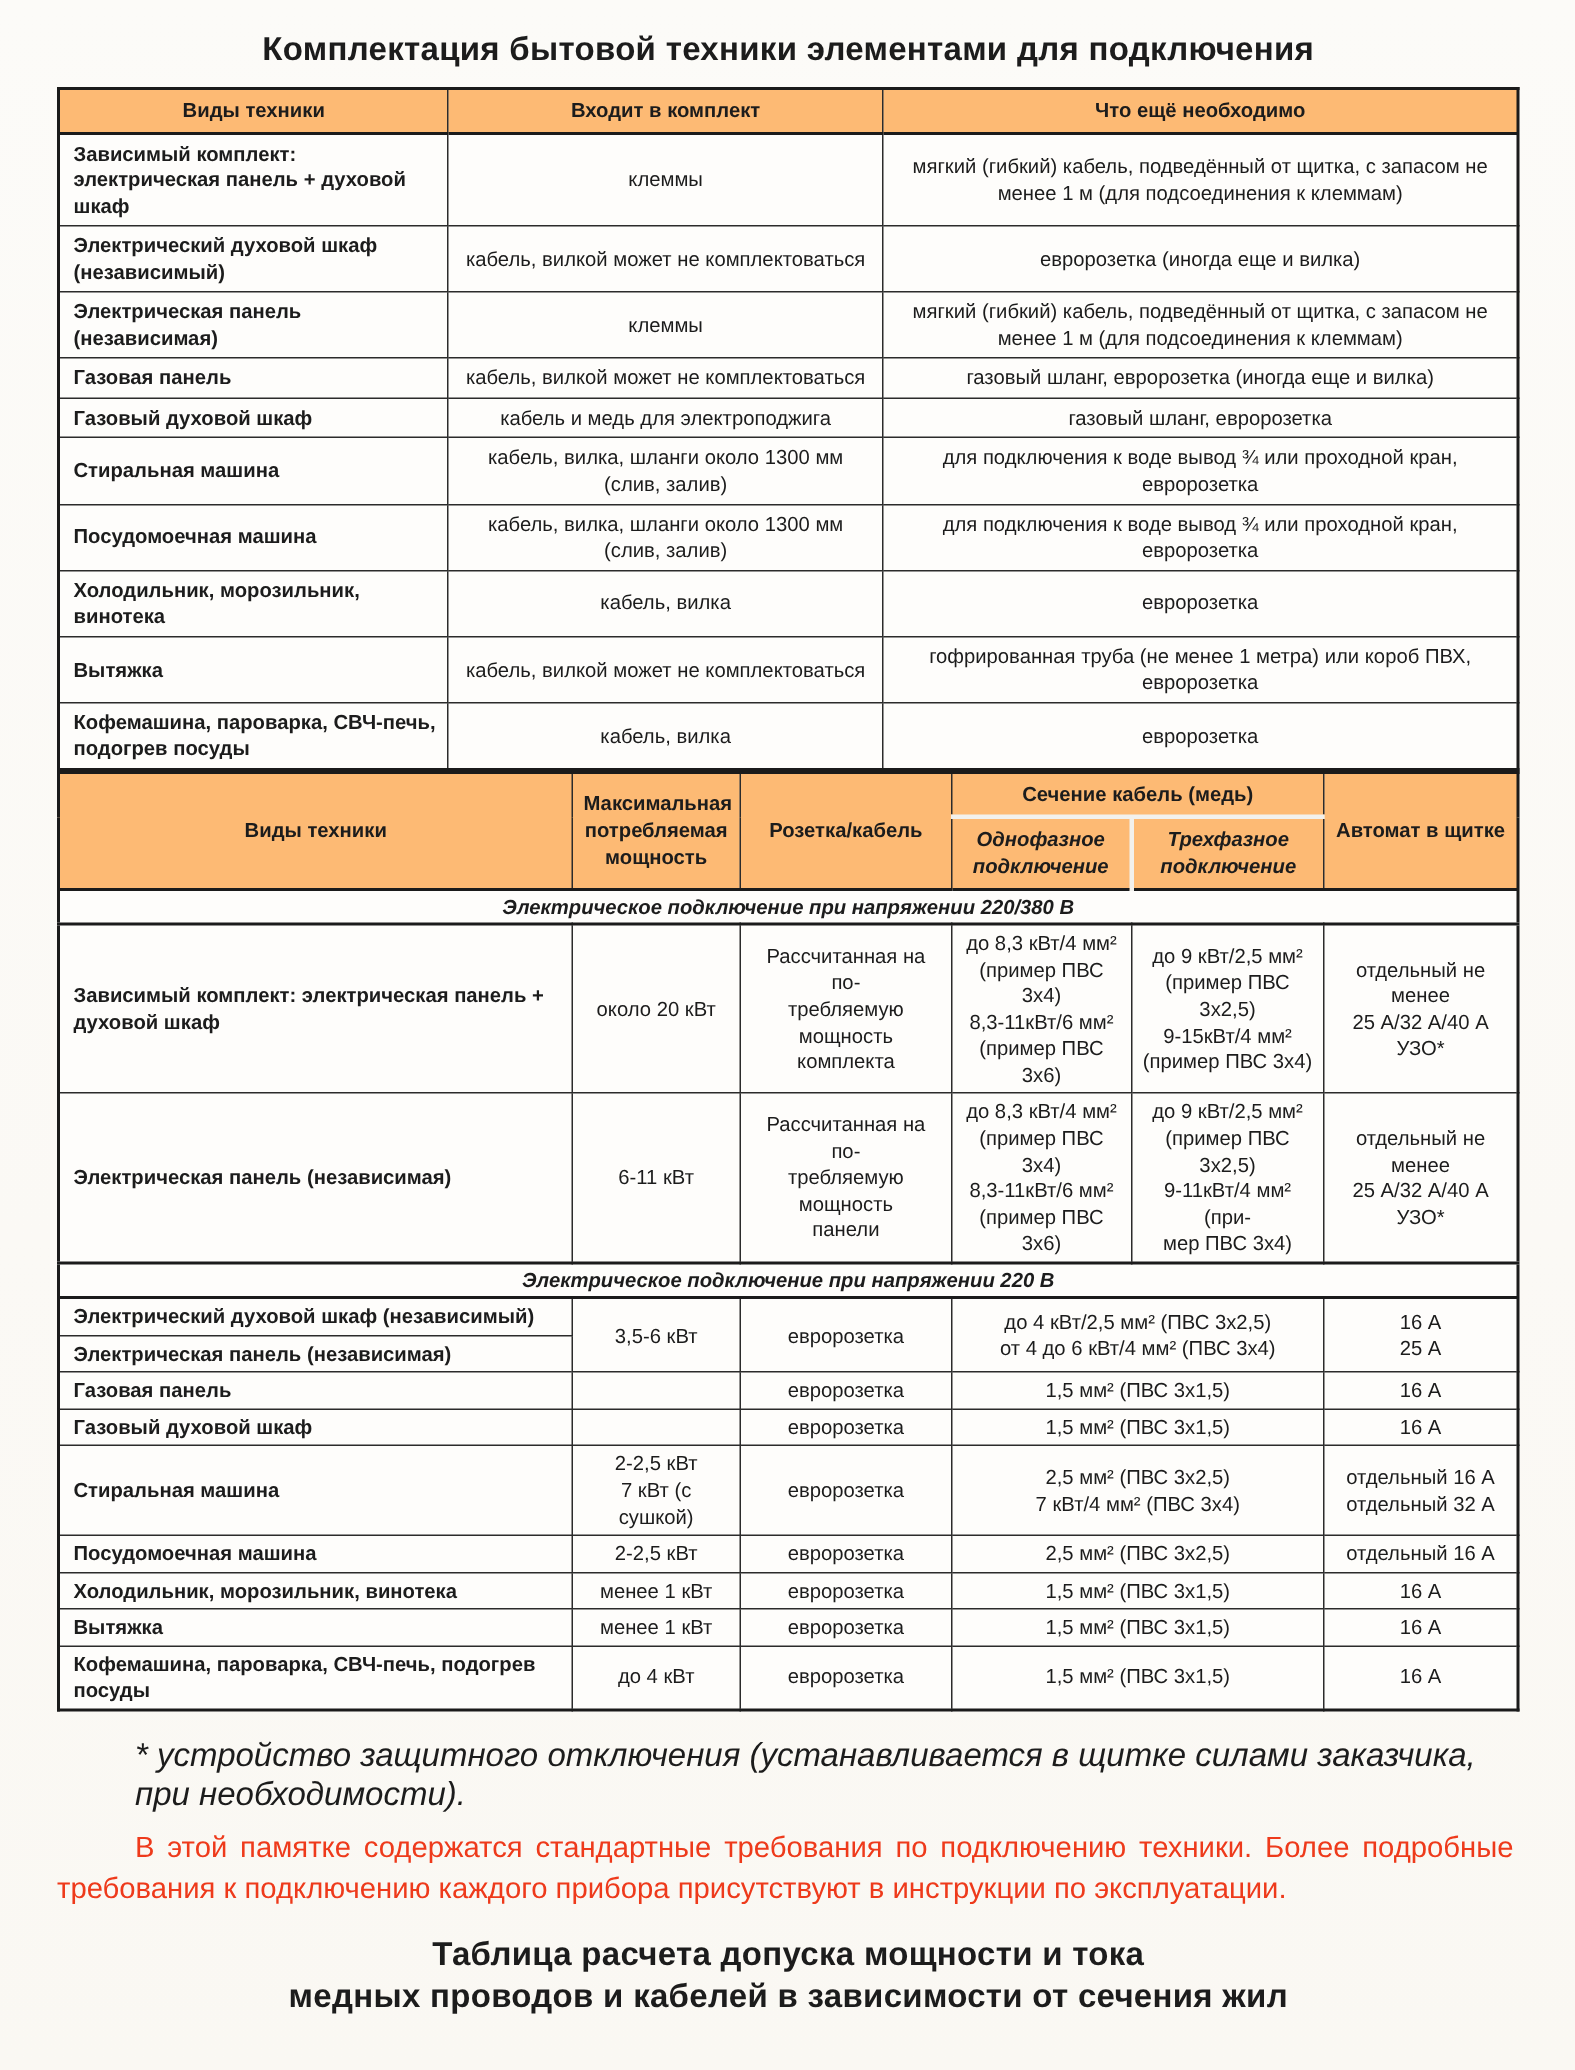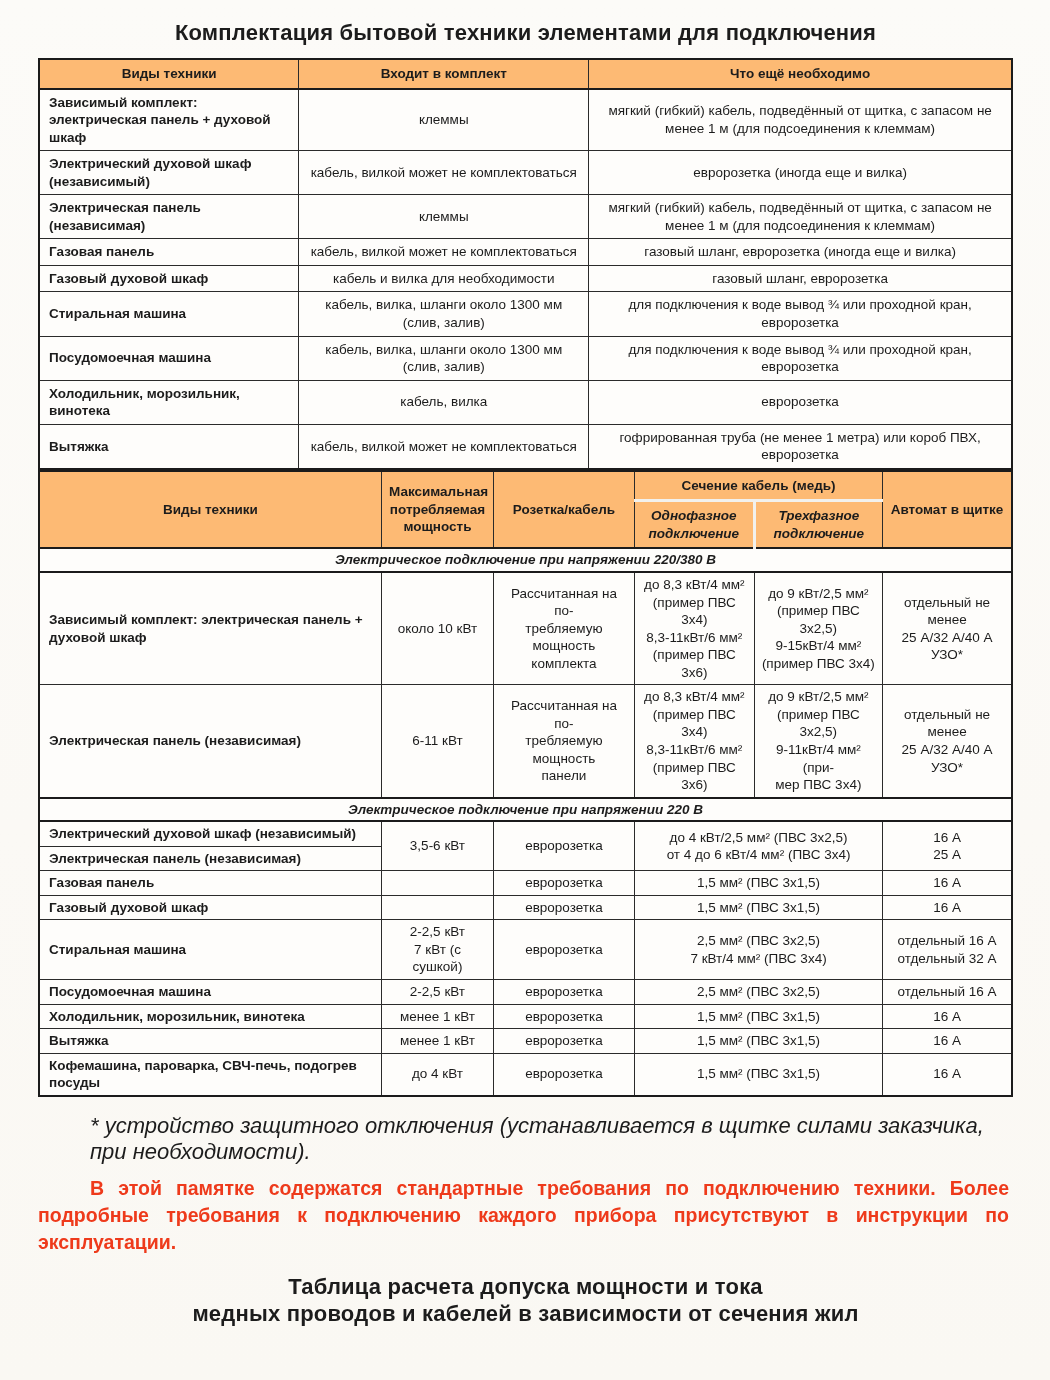--- a/index.html
+++ b/index.html
@@ -71,21 +71,21 @@
   #equipment-table td { padding-top: 4px; padding-bottom: 4px; }
 
   .footnote {
     font-size: 22px;
     margin: 16px 0 10px 0;
     padding-left: 52px;
     font-style: italic;
   }
   .notice {
     font-size: 19.5px;
-    font-weight: bold;
+    font-weight: normal;
     line-height: 1.4;
     text-align: justify;
     text-indent: 52px;
     margin: 10px 4px 14px 0;
   }
 </style>
 </head>
 <body>
 
 <div class="page">
@@ -122,21 +122,21 @@
           <td>клеммы</td>
           <td>мягкий (гибкий) кабель, подведённый от щитка, с запасом не менее 1 м (для подсоединения к клеммам)</td>
         </tr>
         <tr>
           <td class="name">Газовая панель</td>
           <td>кабель, вилкой может не комплектоваться</td>
           <td>газовый шланг, евророзетка (иногда еще и вилка)</td>
         </tr>
         <tr>
           <td class="name">Газовый духовой шкаф</td>
-          <td>кабель и вилка для необходимости</td>
+          <td>кабель и медь для электроподжига</td>
           <td>газовый шланг, евророзетка</td>
         </tr>
         <tr>
           <td class="name">Стиральная машина</td>
           <td>кабель, вилка, шланги около 1300 мм (слив, залив)</td>
           <td>для подключения к воде вывод ¾ или проходной кран, евророзетка</td>
         </tr>
         <tr>
           <td class="name">Посудомоечная машина</td>
           <td>кабель, вилка, шланги около 1300 мм (слив, залив)</td>
@@ -144,20 +144,26 @@
         </tr>
         <tr>
           <td class="name">Холодильник, морозильник, винотека</td>
           <td>кабель, вилка</td>
           <td>евророзетка</td>
         </tr>
         <tr>
           <td class="name">Вытяжка</td>
           <td>кабель, вилкой может не комплектоваться</td>
           <td>гофрированная труба (не менее 1 метра)  или короб ПВХ, евророзетка</td>
+        </tr>
+        <tr>
+          <td class="name">Кофемашина, пароварка, СВЧ-печь,
+подогрев посуды</td>
+          <td>кабель, вилка</td>
+          <td>евророзетка</td>
         </tr>
       </tbody>
   </table>
 
 
   <table class="tbl" id="electric-table">
     <colgroup>
       <col style="width:35.2%">
         <col style="width:11.5%">
         <col style="width:14.5%">
@@ -181,21 +187,21 @@
         <th class="sub">Трехфазное
 подключение</th>
       </tr>
     </thead>
     <tbody>
         <tr>
           <td colspan="6" class="section">Электрическое подключение при напряжении 220/380 В</td>
         </tr>
         <tr>
           <td class="name">Зависимый комплект: электрическая панель + духовой шкаф</td>
-          <td>около 10 кВт</td>
+          <td>около 20 кВт</td>
           <td>Рассчитанная на по-
 требляемую мощность
 комплекта</td>
           <td>до 8,3 кВт/4 мм²
 (пример ПВС 3х4)
 8,3-11кВт/6 мм²
 (пример ПВС 3х6)</td>
           <td>до 9 кВт/2,5 мм²
 (пример ПВС 3х2,5)
 9-15кВт/4 мм²

